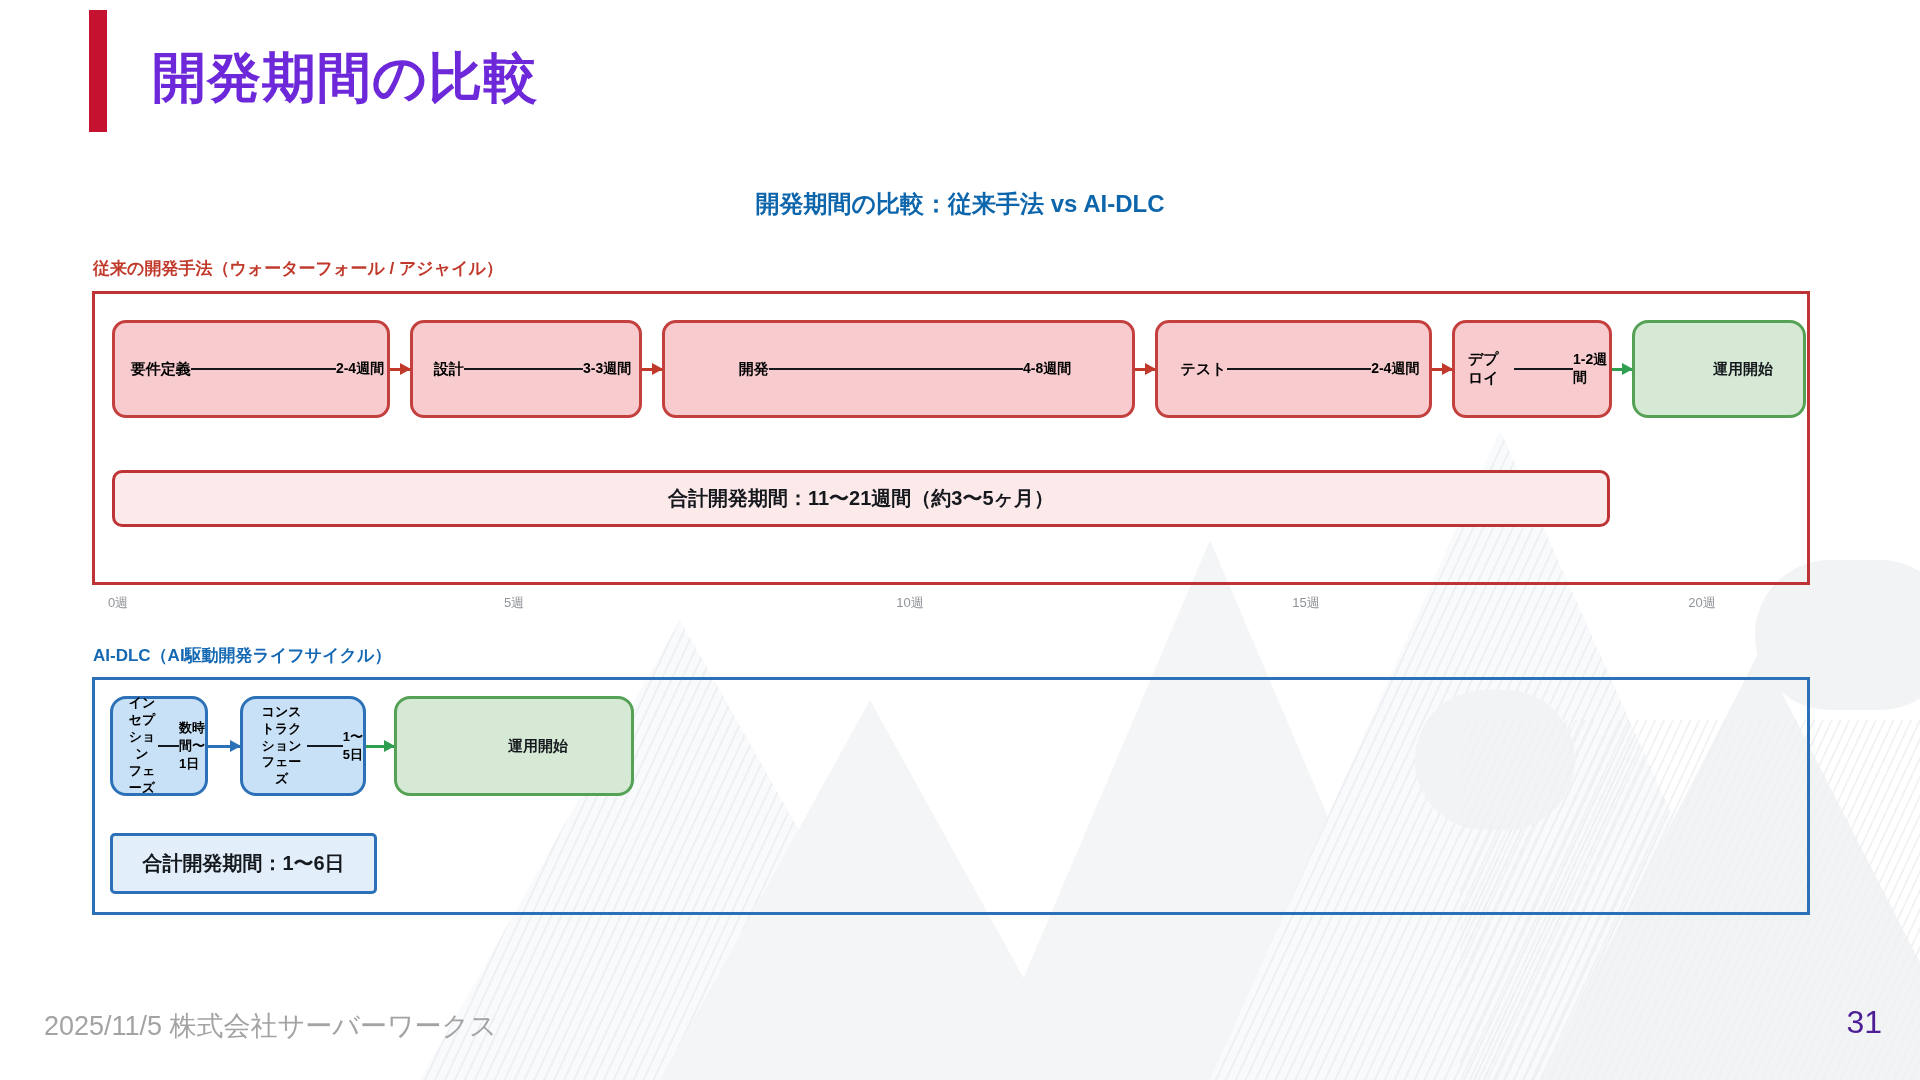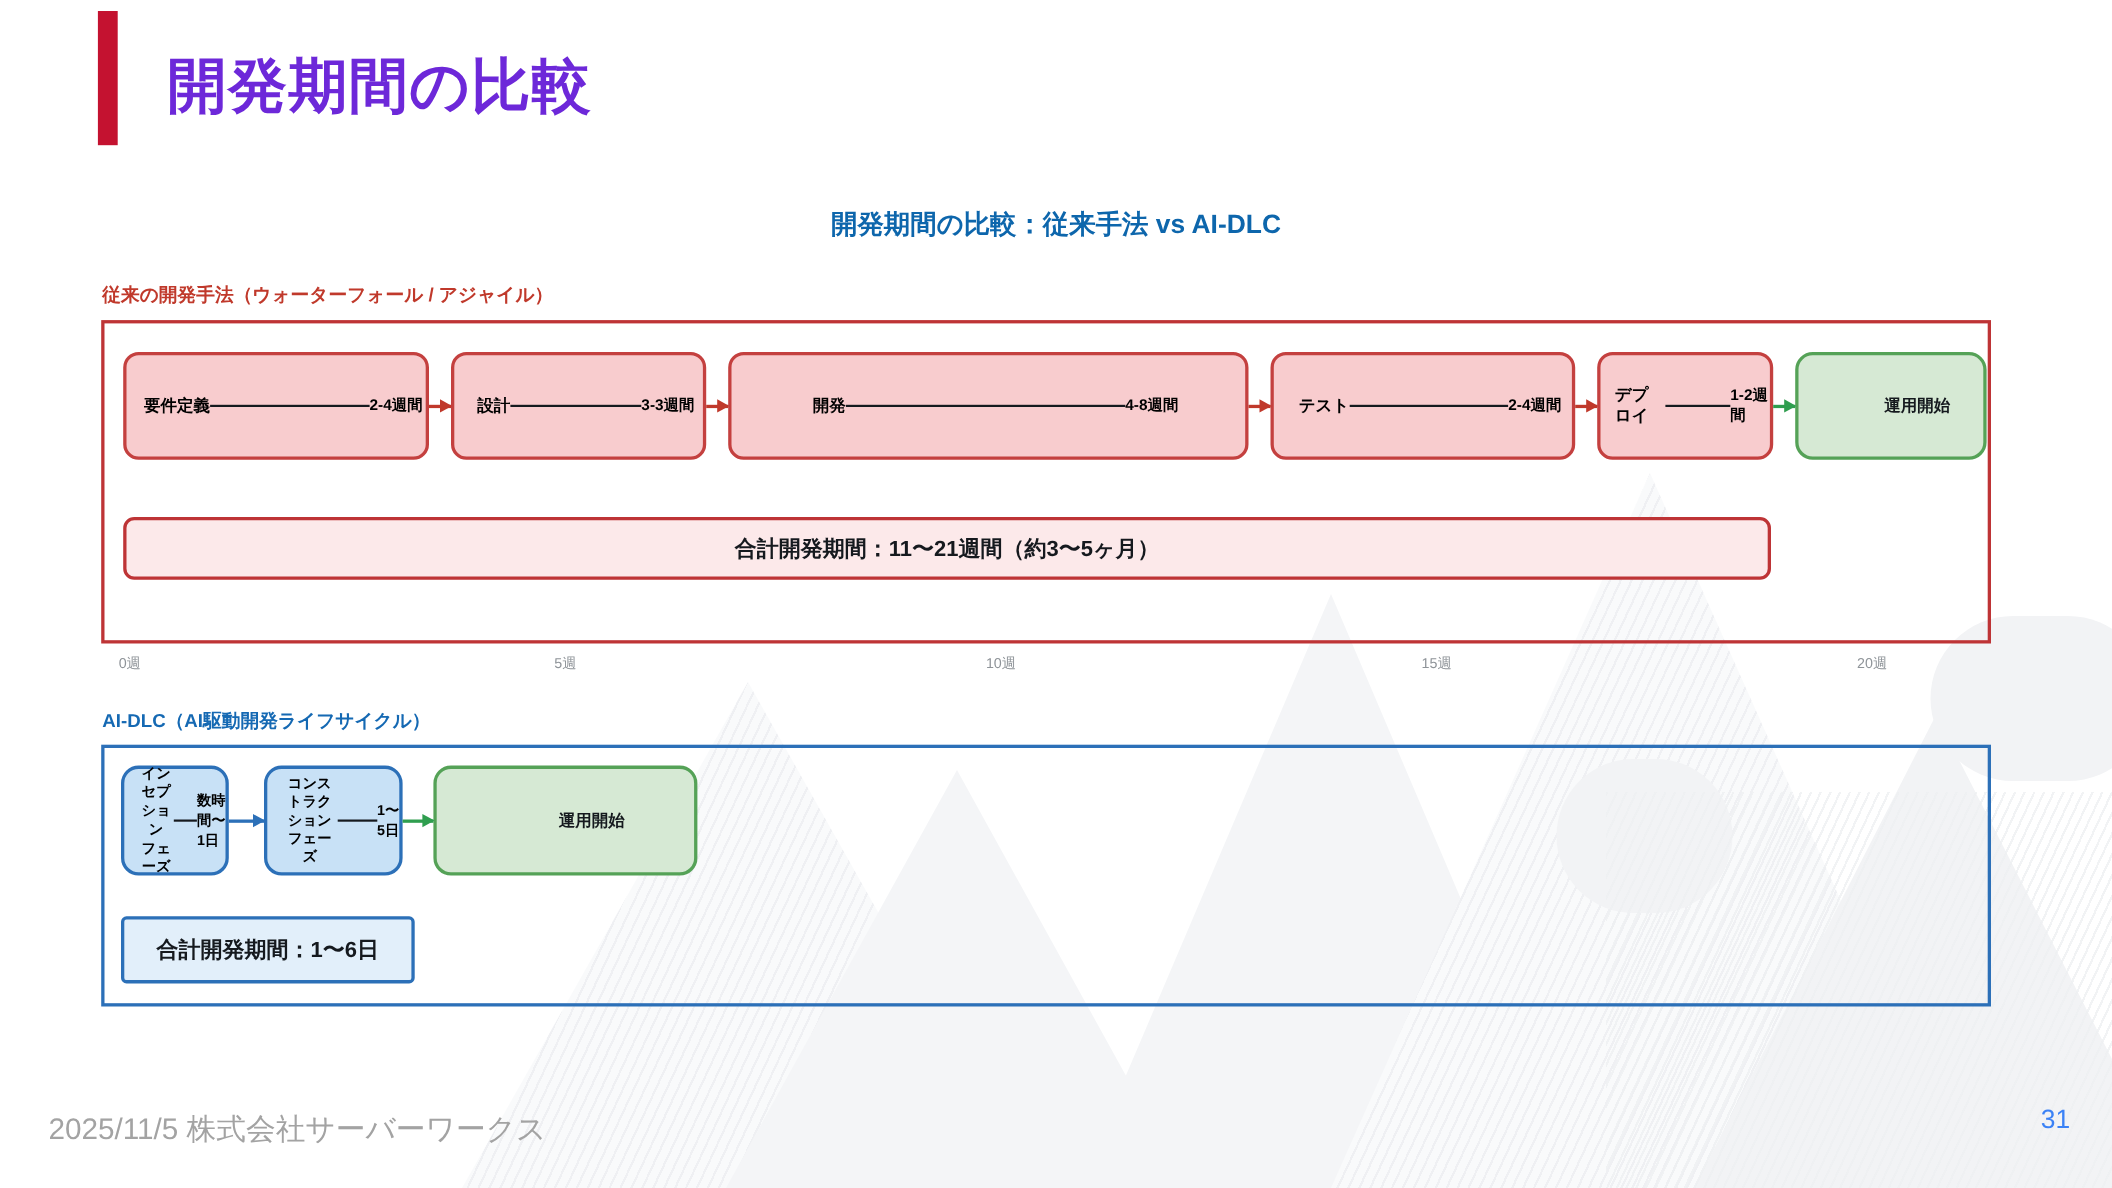--- a/index.html
+++ b/index.html
@@ -101,21 +101,21 @@
   }
   
   .axis{position:absolute;left:0;top:594px;width:100%;height:20px;}
   .axis span{
     position:absolute;transform:translateX(-50%);
     font-size:13px;color:#8f9499;
   }
   .ax0{left:118px}.ax1{left:514px}.ax2{left:910px}.ax3{left:1306px}.ax4{left:1702px}
   
   .footer-text{position:absolute;left:44px;top:1008px;font-size:27px;color:#a3a3a3;}
-  .page-number{position:absolute;right:38px;top:1004px;font-size:24px;color:#3b82f6;}
+  .page-number{position:absolute;right:38px;top:1004px;font-size:32px;color:#4c1d95;}
 </style>
 </head>
 <body>
 
 <div class="slide">
 
   <div class="decor">
     <div class="mtn striped m3"></div>
     <div class="mtn solid1 m4"></div>
     <div class="mtn solid1 m2"></div>

